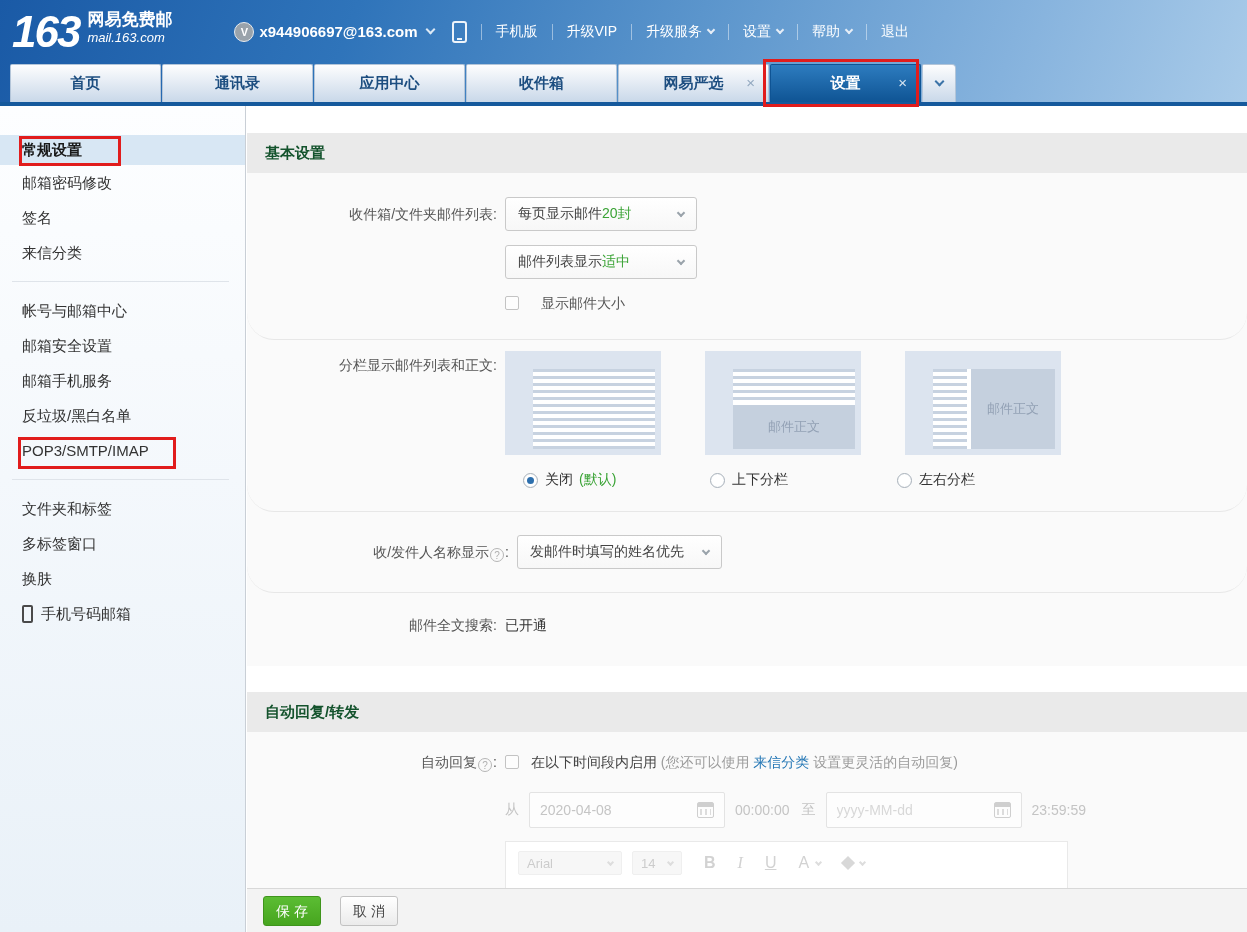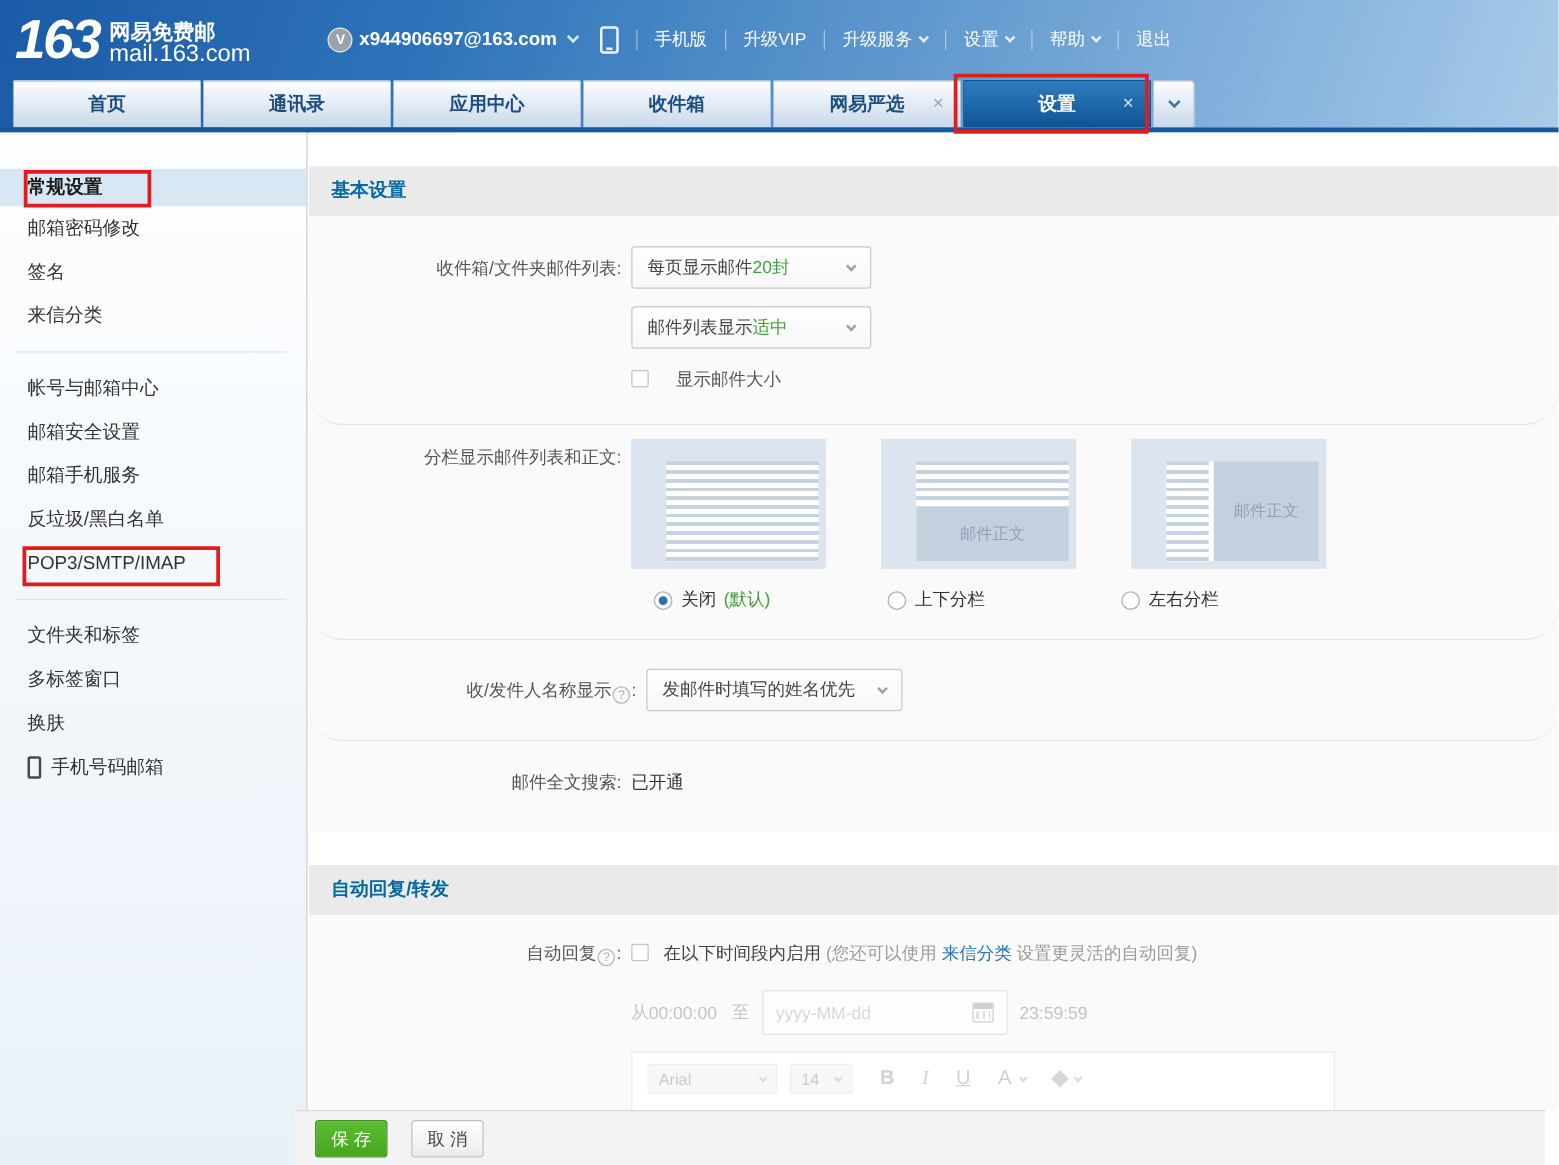--- a/index.html
+++ b/index.html
@@ -3,25 +3,25 @@
 <meta charset="utf-8">
 <style>
   * { margin:0; padding:0; box-sizing:border-box; }
   body { font-family:"Liberation Sans","DejaVu Sans",sans-serif; background:#fff; }
   #page { position:relative; width:1247px; height:932px; overflow:hidden; background:#fff; }
 
   
   .bluehead { position:absolute; left:0; top:0; width:1247px; height:106px;
     background:linear-gradient(110deg,#1a5aa6 0%,#2f74ba 28%,#5democrat 0,#5b95cc 55%,#85b2dd 80%,#a9cbe9 100%); }
   .topbar { position:absolute; left:0; top:0; width:100%; height:63px; display:flex; align-items:center; color:#fff; }
-  .logo { display:flex; align-items:flex-end; margin-left:12px; }
+  .logo { display:flex; margin-left:12px; }
   .logo-num { font-size:44px; font-weight:bold; font-style:italic; letter-spacing:-2px; line-height:44px; }
   .logo-txt { margin-left:8px; padding-bottom:2px; }
   .logo-title { font-size:17px; font-weight:bold; line-height:20px; }
-  .logo-domain { font-size:19px; line-height:16px; }
+  .logo-domain { font-size:13px; line-height:16px;font-style:italic; }
   .acct { display:flex; align-items:center; margin-left:62px; }
   .vbadge { width:20px; height:20px; border-radius:50%; background:#9aa3ab; border:1px solid #e7ebef;
     color:#fff; font-size:11px; font-weight:bold; text-align:center; line-height:19px; }
   .acct-email { margin-left:5px; font-size:15px; font-weight:bold; }
   .chev { display:inline-block; width:7px; height:7px; border-right:2px solid currentColor; border-bottom:2px solid currentColor; transform:rotate(45deg); }
   .acct .chev { margin-left:9px; margin-top:-4px; color:#dce9f5; }
   .phone-ic { width:15px; height:22px; border:2px solid #eef4fa; border-radius:3px; margin-left:18px; position:relative; }
   .phone-ic::after{ content:""; position:absolute; left:3px; bottom:1px; width:5px; height:2px; background:#eef4fa; }
   .topsep { width:1px; height:16px; background:rgba(255,255,255,.45); margin:0 14px; }
   .toplink { font-size:14px; color:#fdfeff; display:flex; align-items:center; cursor:pointer; white-space:nowrap; }
@@ -44,21 +44,21 @@
   .sidebar { position:absolute; left:0; top:106px; width:246px; height:826px;
     background:linear-gradient(180deg,#fdfeff 0%,#f4f8fc 45%,#e9f1f8 100%); border-right:1px solid #c9cfd6; }
   .side-list { padding-top:29px; }
   .side-item { height:35px; line-height:35px; padding-left:22px; font-size:15px; color:#333; cursor:pointer; white-space:nowrap; display:flex; align-items:center; }
   .side-item.active { height:30px; line-height:30px; background:#d8e7f4; font-weight:bold; color:#1a1a1a; }
   .side-div { border-top:1px solid #dfe4ea; margin:11px 16px 11px 12px; }
   .sphone { width:11px; height:18px; border:2px solid #4a4a4a; border-radius:2px; margin-right:8px; flex:0 0 auto; }
 
   
   .content { position:absolute; left:247px; top:106px; width:1000px; height:782px; background:#fff; overflow:hidden; }
-  .sec-head { height:40px; line-height:40px; background:#eaeaea; padding-left:18px; font-size:15px; font-weight:bold; color:#0369a1; }
+  .sec-head { height:40px; line-height:40px; background:#eaeaea; padding-left:18px; font-size:15px; font-weight:bold; color:#14532d; }
   .sec-body { background:#fafafa; }
   .row { display:flex; border-bottom:1px solid #e7e7e7;border-radius:27px; }
   .row:last-child { border-bottom:none; }
   .rlabel { width:250px; flex:0 0 auto; text-align:right; font-size:14px; color:#555; }
   .rctrl { margin-left:8px; }
   .help-ic { display:inline-block; width:14px; height:14px; border:1px solid #b5b5b5; border-radius:50%;
     color:#b0b0b0; font-size:10px; line-height:13px; text-align:center; vertical-align:-2px; margin:0 1px; cursor:pointer; }
 
   .dropdown { width:192px; height:34px; background:linear-gradient(#ffffff,#f7f7f7); border:1px solid #c9c9c9; border-radius:3px;
     display:flex; align-items:center; justify-content:space-between; padding:0 12px; font-size:14px; color:#444; cursor:pointer; }
@@ -104,21 +104,21 @@
      justify-content:space-between; padding:0 8px; font-size:13px; color:#ccc; cursor:pointer; }
   .esel .chev { width:5px; height:5px; color:#ddd; margin-top:-2px; margin-left:8px; }
   .ebtn { font-size:16px; margin-left:22px; cursor:pointer; color:#d2d2d2; }
   .eb-b { font-weight:bold; }
   .eb-i { font-style:italic; font-family:"Liberation Serif",serif; }
   .eb-u { text-decoration:underline; }
   .ediamond { width:10px; height:10px; background:#d8d8d8; transform:rotate(45deg); margin-left:22px; cursor:pointer; }
   .echev { width:5px; height:5px; border-right:2px solid #ddd; border-bottom:2px solid #ddd; transform:rotate(45deg); margin-left:7px; margin-top:-2px; }
 
   
-  .savebar { position:absolute; left:236px; top:888px; width:1000px; height:44px; background:#f3f3f3; border-top:1px solid #d8d8d8;
+  .savebar { position:absolute; left:247px; top:888px; width:1000px; height:44px; background:#f3f3f3; border-top:1px solid #d8d8d8;
     display:flex; align-items:center; }
   .btn-save { margin-left:16px; width:58px; height:30px; background:linear-gradient(#5bbd33,#47a51f); border:1px solid #3f941c;
     border-radius:3px; color:#fff; font-size:14px; letter-spacing:4px; text-align:center; line-height:28px; padding-left:4px; cursor:pointer; }
   .btn-cancel { margin-left:19px; width:58px; height:30px; background:linear-gradient(#ffffff,#ebebeb); border:1px solid #c2c2c2;
     border-radius:3px; color:#444; font-size:14px; letter-spacing:4px; text-align:center; line-height:28px; padding-left:4px; cursor:pointer; }
 
   
   .annot { position:absolute; border:3px solid #e11c1c; z-index:60; }
 </style>
 </head>
@@ -336,20 +336,24 @@
           <span>自动回复</span><span class="help-ic">?</span><span>:</span>
         </div>
         <div class="rctrl" style="flex:1;">
           <div style="font-size:14px; color:#444;">
             <span class="cbox"></span>
             <span style="margin-left:8px;">在以下时间段内启用</span>
             <span class="ar-note"><span>(您还可以使用 </span><span class="ar-link">来信分类</span><span> 设置更灵活的自动回复)</span></span>
           </div>
           <div class="date-line">
             <span>从</span>
+            <div class="dinput">
+              <input type="text" value="2020-04-08" style="">
+              <span class="cal-ic"></span>
+            </div>
             <span>00:00:00</span>
             <span style="margin-left:12px;">至</span>
             <div class="dinput">
               <input type="text" placeholder="yyyy-MM-dd" style="">
               <span class="cal-ic"></span>
             </div>
             <span>23:59:59</span>
           </div>
           <div class="editor">
             <div class="etool">

